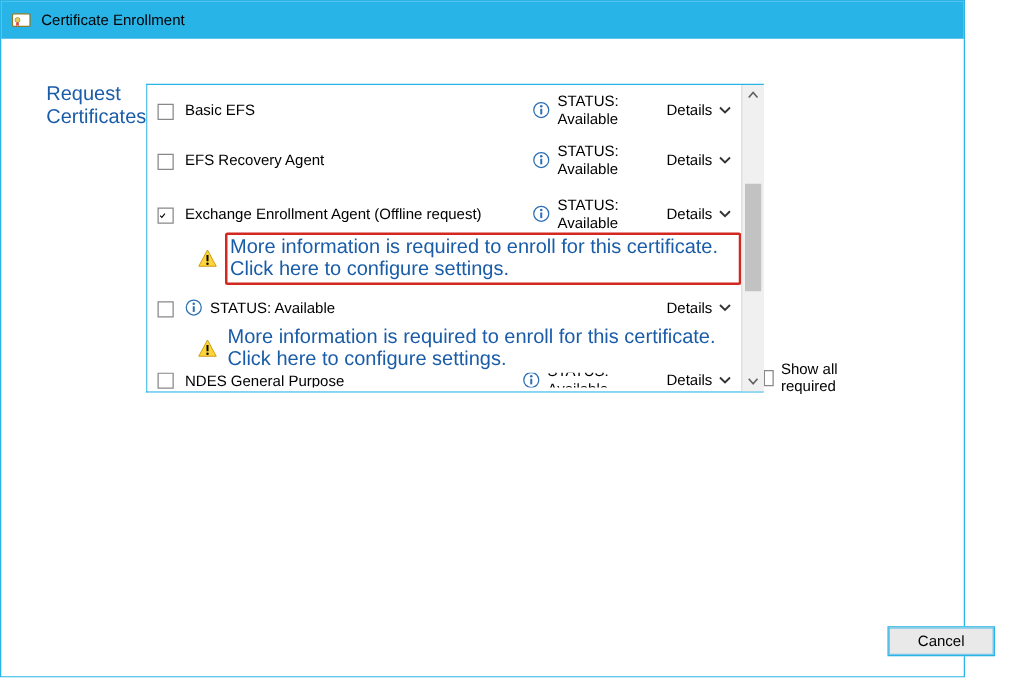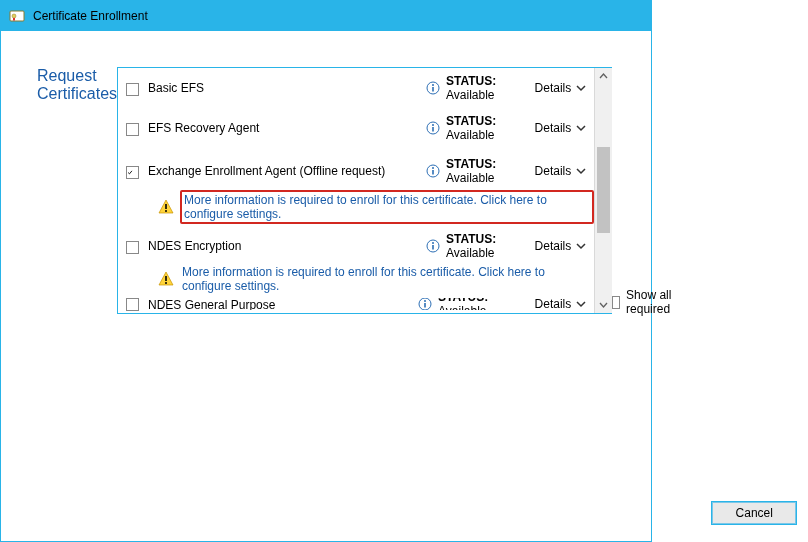--- a/index.html
+++ b/index.html
@@ -4,21 +4,21 @@
 <style>
   html, body {
     margin: 0;
     padding: 0;
     font-family: "Segoe UI", Tahoma, sans-serif;
     font-size: 12px;
     background: #fff;
     color: #000;
   }
   .window {
-    width: 652px;
+    width: 772px;
     height: 542px;
     box-sizing: border-box;
     border: 1px solid #29b4e8;
     display: flex;
     flex-direction: column;
   }
   .titlebar {
     height: 30px;
     background: #29b4e8;
     display: flex;
@@ -95,21 +95,21 @@
   }
   .cert-row .details-col {
     width: 90px;
     display: flex;
     align-items: center;
     justify-content: flex-end;
     gap: 5px;
     padding-right: 8px;
     font-size: 12px;
   }
-  .status-label b { font-weight: 700; margin-top: 21px; }
+  .status-label b { font-weight: 400; margin-top: 21px; }
   .info-icon {
     width: 14px; height: 14px;
     display: inline-flex;
     align-items: center;
     justify-content: center;
   }
   .chev {
     width: 10px; height: 10px;
     display: inline-flex;
     align-items: center;
@@ -127,21 +127,21 @@
     border-radius: 2px;
     padding: 1px 2px;
     margin-left: -2px;
   }
   .moreinfo-row .warn-icon {
     width: 16px; height: 16px;
     display: inline-flex;
   }
   .moreinfo-row .link {
     color: #1a5ca8;
-    font-size: 12px;
+    font-size: 16px;
     cursor: pointer;
   }
   .partial-row {
     display: flex;
     align-items: flex-start;
     height: 20px;
     padding-left: 8px;
     overflow: hidden;
     opacity: 1;
   }
@@ -337,21 +337,20 @@
                 <circle cx="8" cy="12" r="1" fill="#000"></circle>
               </svg>
           </span>
           <span class="link">More information is required to enroll for this certificate. Click here to configure settings.</span>
         </div>
 
         <div class="cert-row" style="margin-top:6px;">
           <div class="chk-col">
             <span class="checkbox"></span>
           </div>
-          <div class="name-col">NDES Encryption</div>
           <div class="status-col">
             <span class="info-icon">
               <svg width="14" height="14" viewBox="0 0 14 14">
                   <circle cx="7" cy="7" r="6" fill="#fff" stroke="#2d6fb5"></circle>
                   <rect x="6.2" y="6" width="1.6" height="4.5" fill="#2d6fb5"></rect>
                   <circle cx="7" cy="4" r="1" fill="#2d6fb5"></circle>
                 </svg>
             </span>
             <span class="status-label"><b>STATUS:</b> <span>Available</span></span>
           </div>

